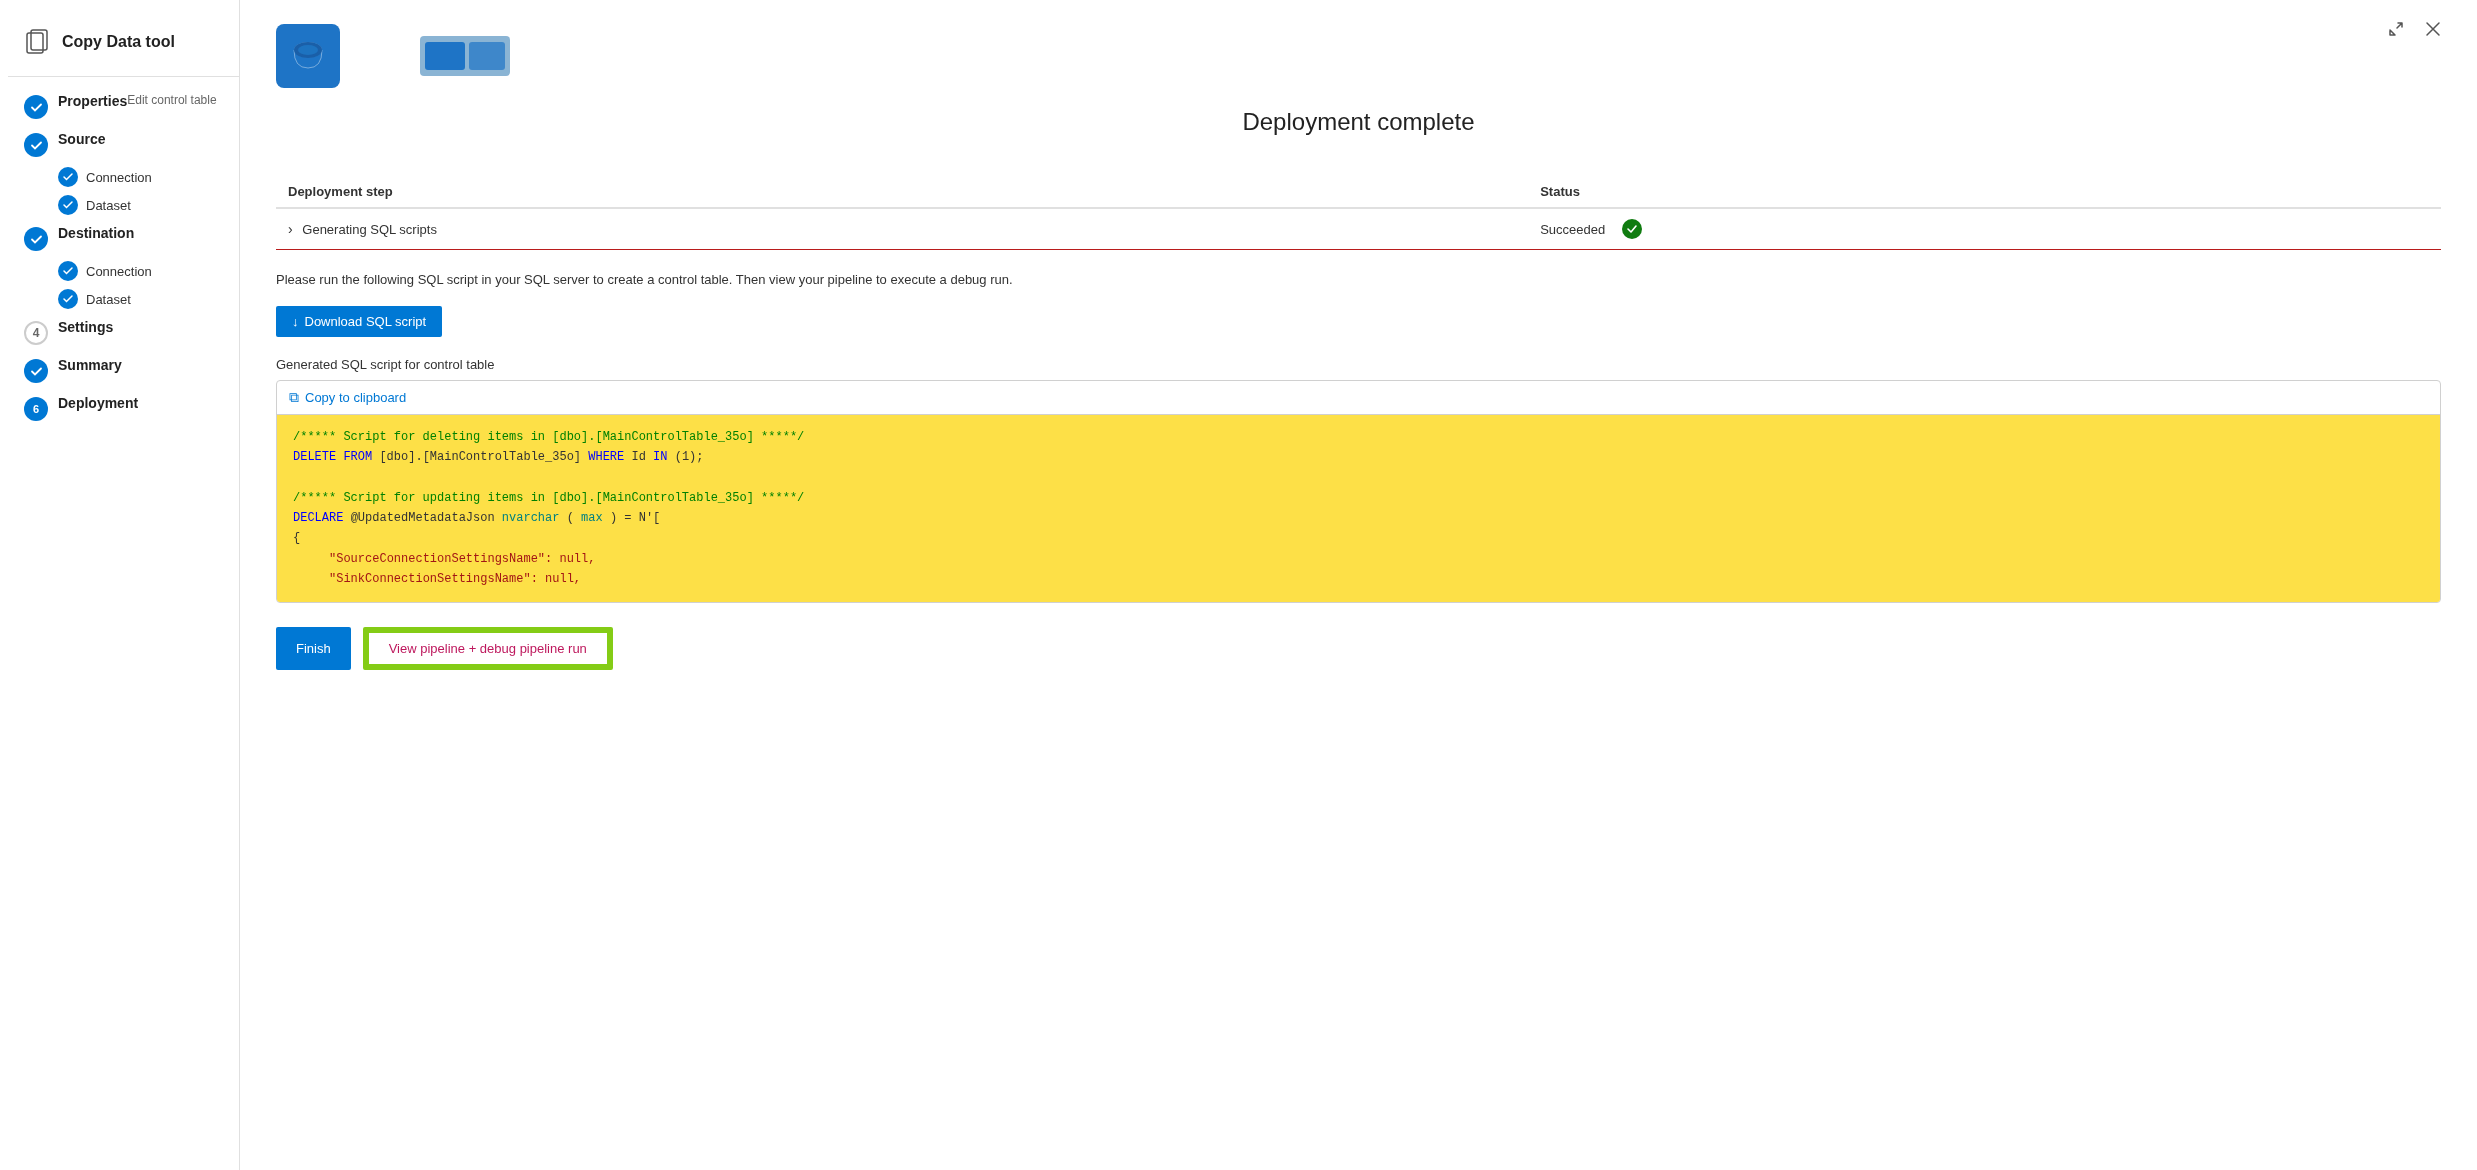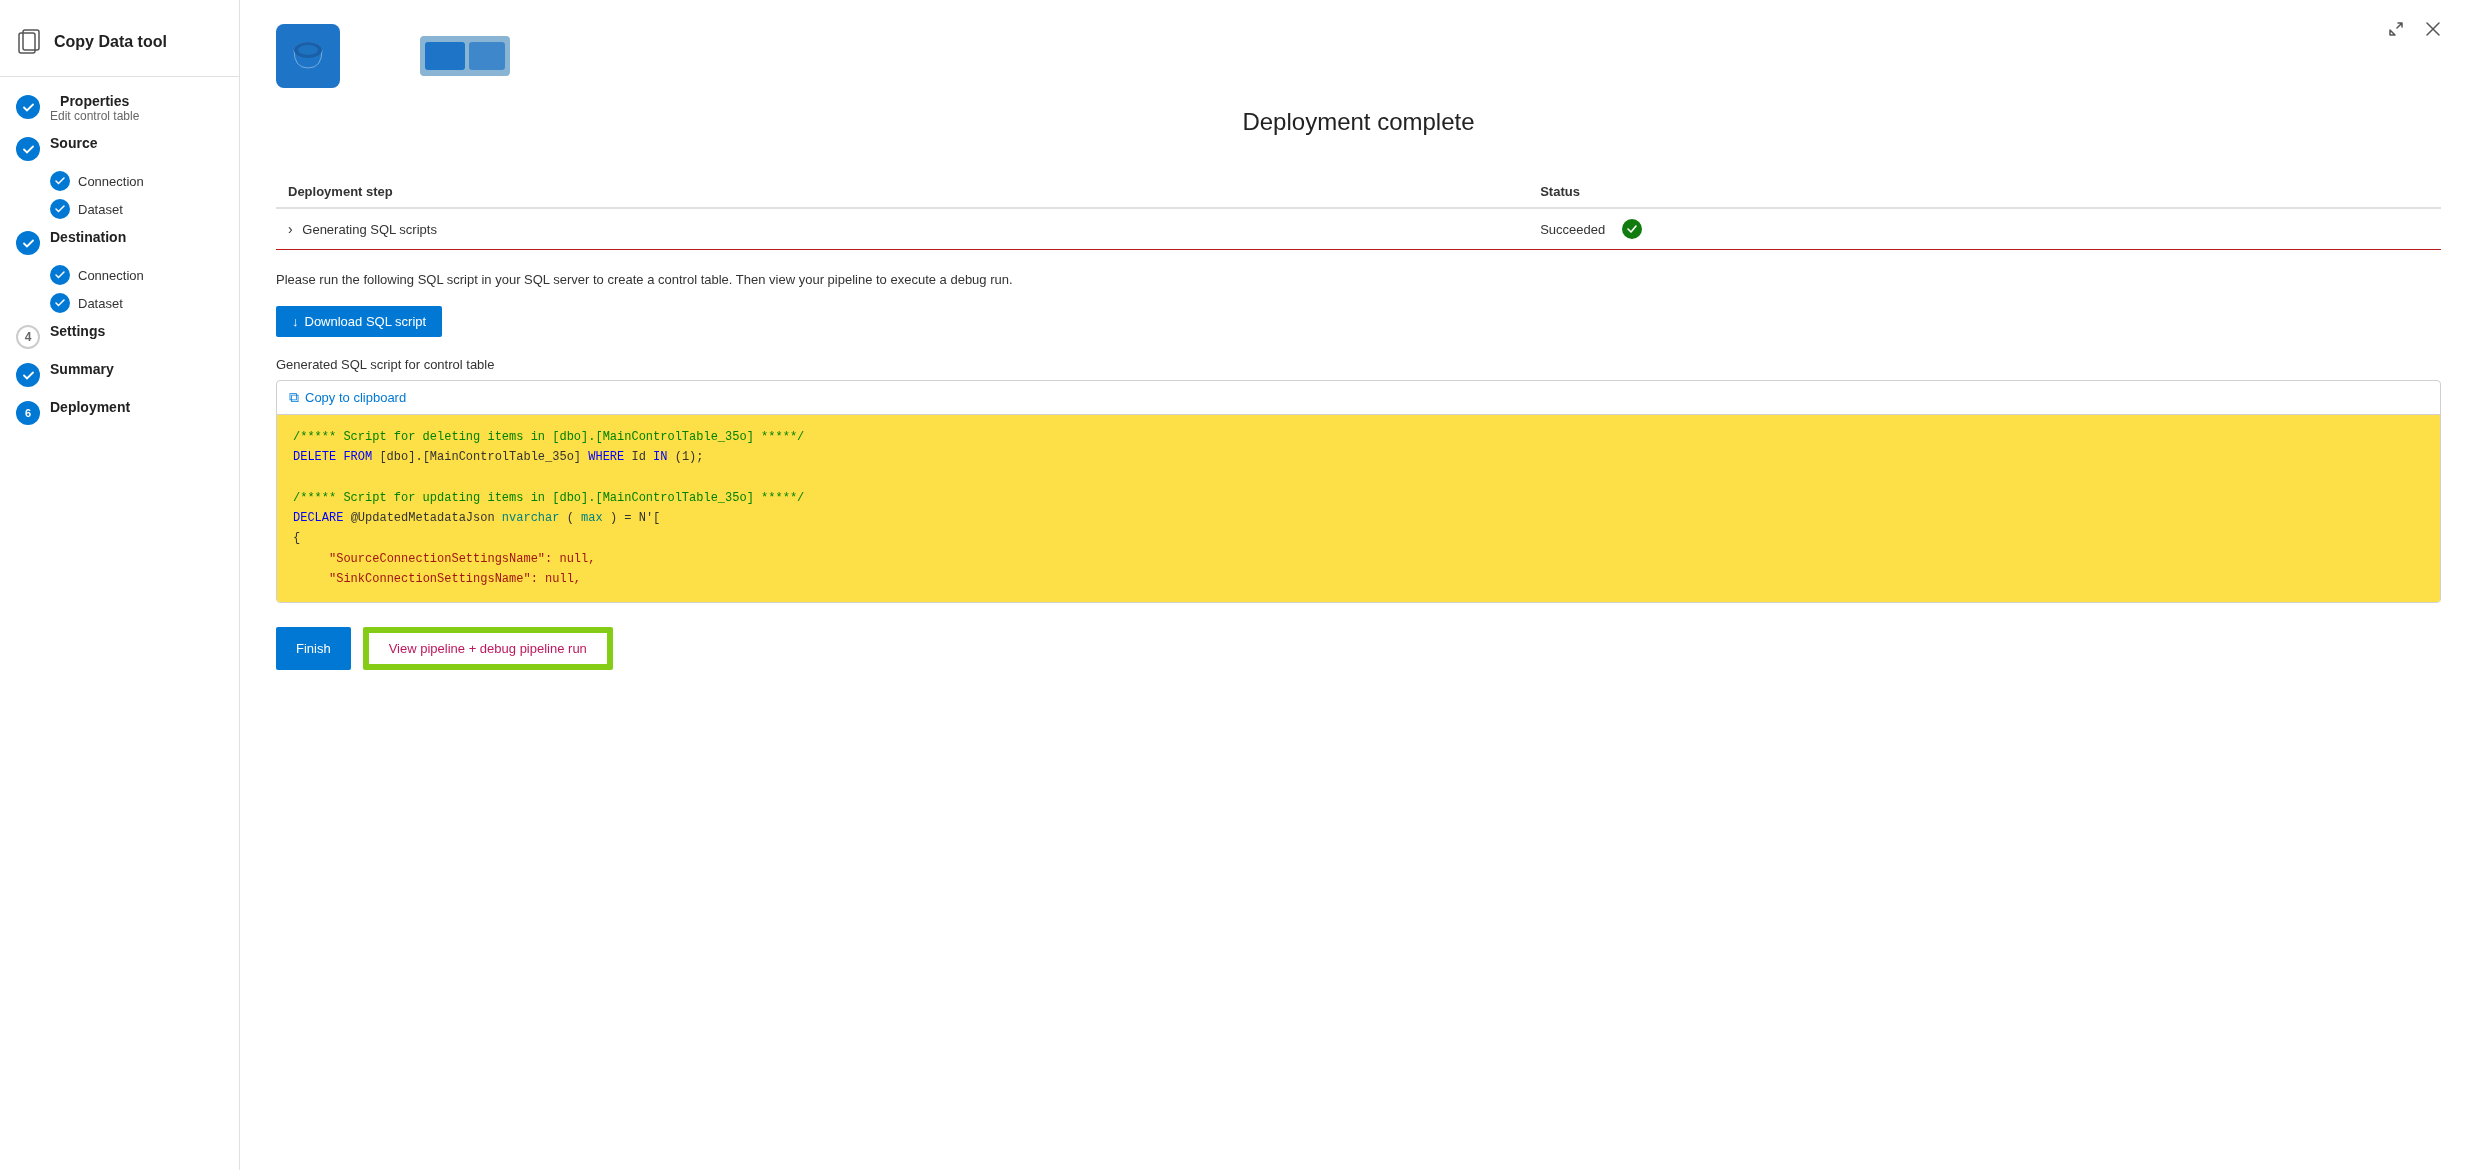--- a/index.html
+++ b/index.html
@@ -8,20 +8,21 @@
     
     .sidebar {
       width: 240px;
       min-width: 240px;
       border-right: 1px solid #e0e0e0;
       background: #fff;
       display: flex;
       flex-direction: column;
       padding-top: 16px;
       overflow-y: auto;
+      padding-left: 8px;
     }
     .sidebar-header {
       display: flex;
       align-items: center;
       gap: 10px;
       padding: 12px 16px 20px 16px;
       border-bottom: 1px solid #e0e0e0;
       margin-bottom: 10px;
     }
     .sidebar-header-icon {
@@ -48,21 +49,21 @@
       display: flex;
       align-items: center;
       justify-content: center;
       font-size: 12px;
       font-weight: 600;
       flex-shrink: 0;
       margin-top: 2px;
     }
     .nav-circle.completed { background: #0078d4; color: #fff; }
     .nav-circle.pending { background: #fff; color: #666; border: 2px solid #ccc; }
-    .nav-label-wrap { display: flex; flex-direction: column; text-align: center; }
+    .nav-label-wrap { display: flex; flex-direction: row; text-align: center; }
     .nav-label { font-size: 14px; font-weight: 600; color: #222; }
     .nav-sublabel { font-size: 12px; color: #666; }
     .nav-sub-item {
       display: flex;
       align-items: center;
       padding: 4px 16px 4px 50px;
       gap: 8px;
       cursor: pointer;
     }
     .nav-sub-circle {

